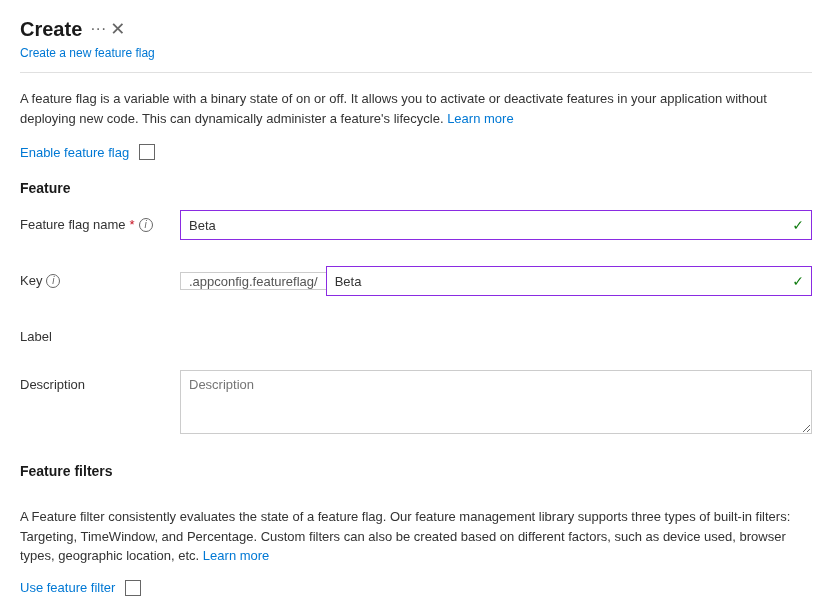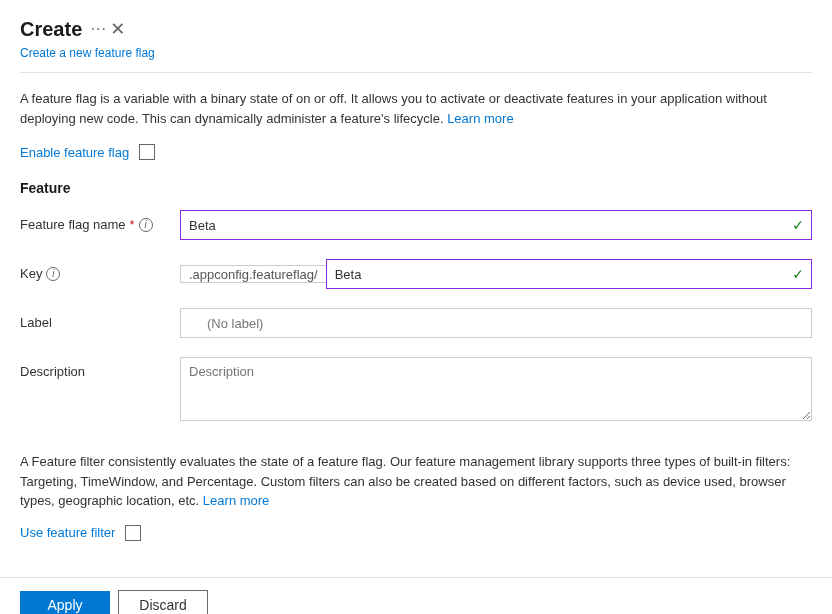--- a/index.html
+++ b/index.html
@@ -96,21 +96,21 @@
     }
     .section-title {
       font-size: 14px;
       font-weight: 700;
       color: #1a1a1a;
       margin-bottom: 14px;
     }
     .form-group {
       display: flex;
       align-items: flex-start;
-      margin-bottom: 19px;
+      margin-bottom: 26px;
     }
     .form-label {
       width: 160px;
       min-width: 160px;
       font-size: 13px;
       color: #333;
       padding-top: 7px;
       display: flex;
       align-items: center;
       gap: 4px;
@@ -320,36 +320,33 @@
             <span class="check-icon">✓</span>
           </div>
         </div>
       </div>
     </div>
 
     <div class="form-group">
       <div class="form-label">
         <span>Label</span>
       </div>
-      <div class="label-wrapper">
-        <span class="label-search-icon">🔍</span>
-        <input type="text" class="label-input" placeholder="(No label)" style="">
-      </div>
     </div>
 
     <div class="form-group">
       <div class="form-label">
         <span>Description</span>
       </div>
       <div class="form-control-wrapper">
         <textarea class="description-textarea" placeholder="Description" style=""></textarea>
       </div>
     </div>
 
     <div class="feature-filters-section">
+      <div class="section-title">Feature filters</div>
       <p class="filters-description">
         <span>A Feature filter consistently evaluates the state of a feature flag. Our feature management library supports three types of built-in filters: Targeting, TimeWindow, and Percentage. Custom filters can also be created based on different factors, such as device used, browser types, geographic location, etc.</span>
         <a href="#">Learn more</a>
       </p>
       <div class="enable-row">
         <span class="enable-label">Use feature filter</span>
         <span class="checkbox-custom"></span>
       </div>
     </div>
   </div>

